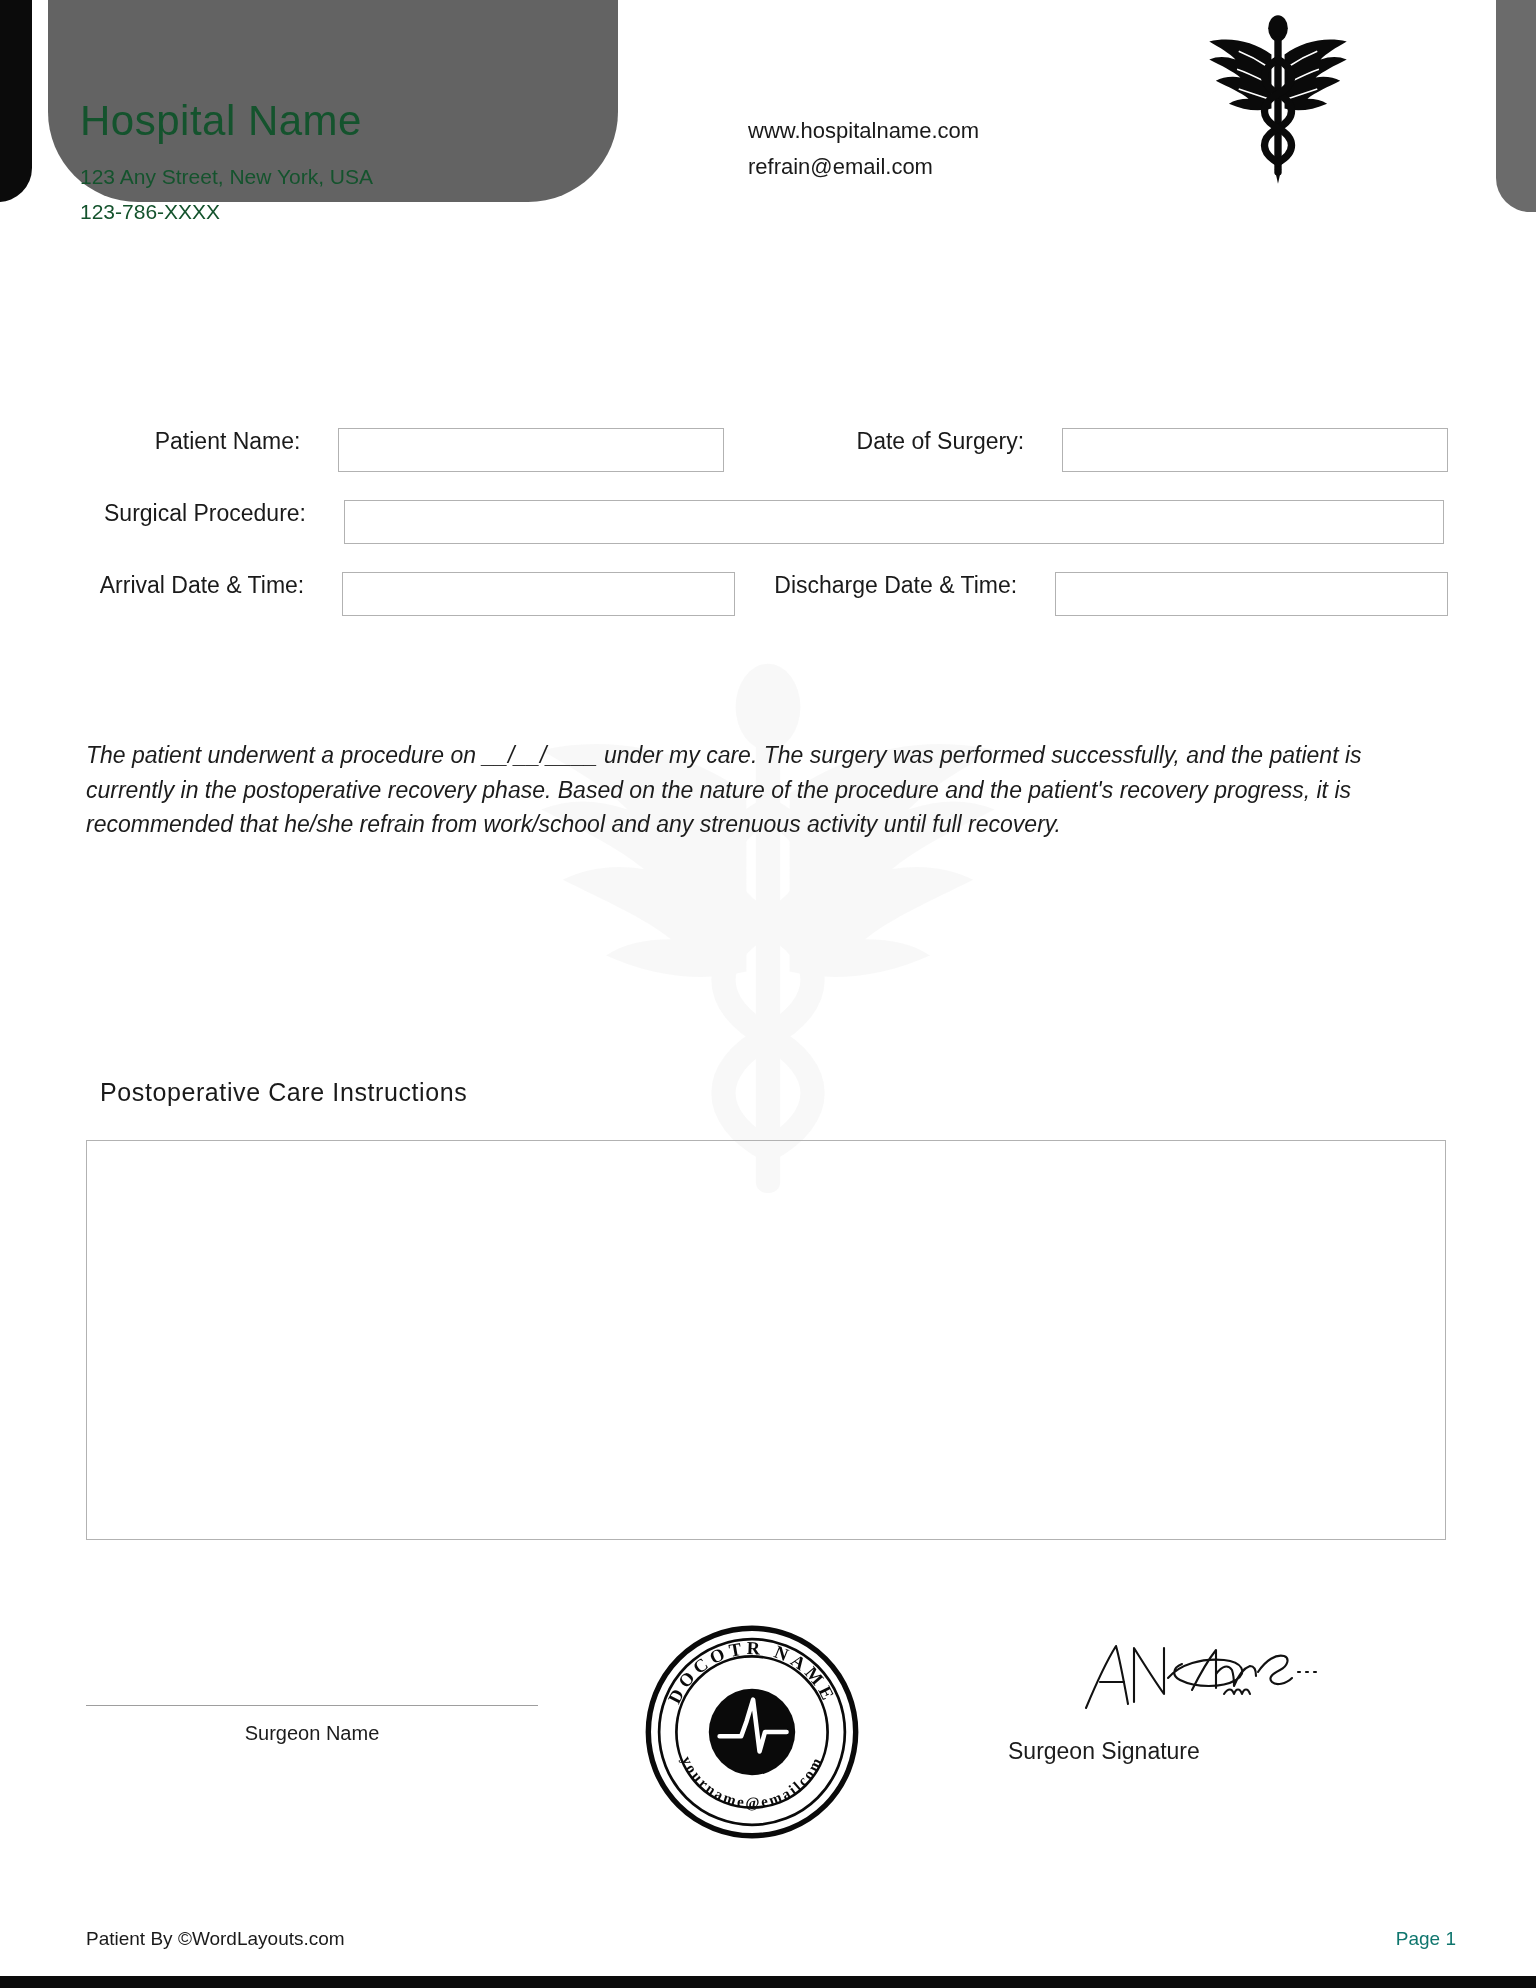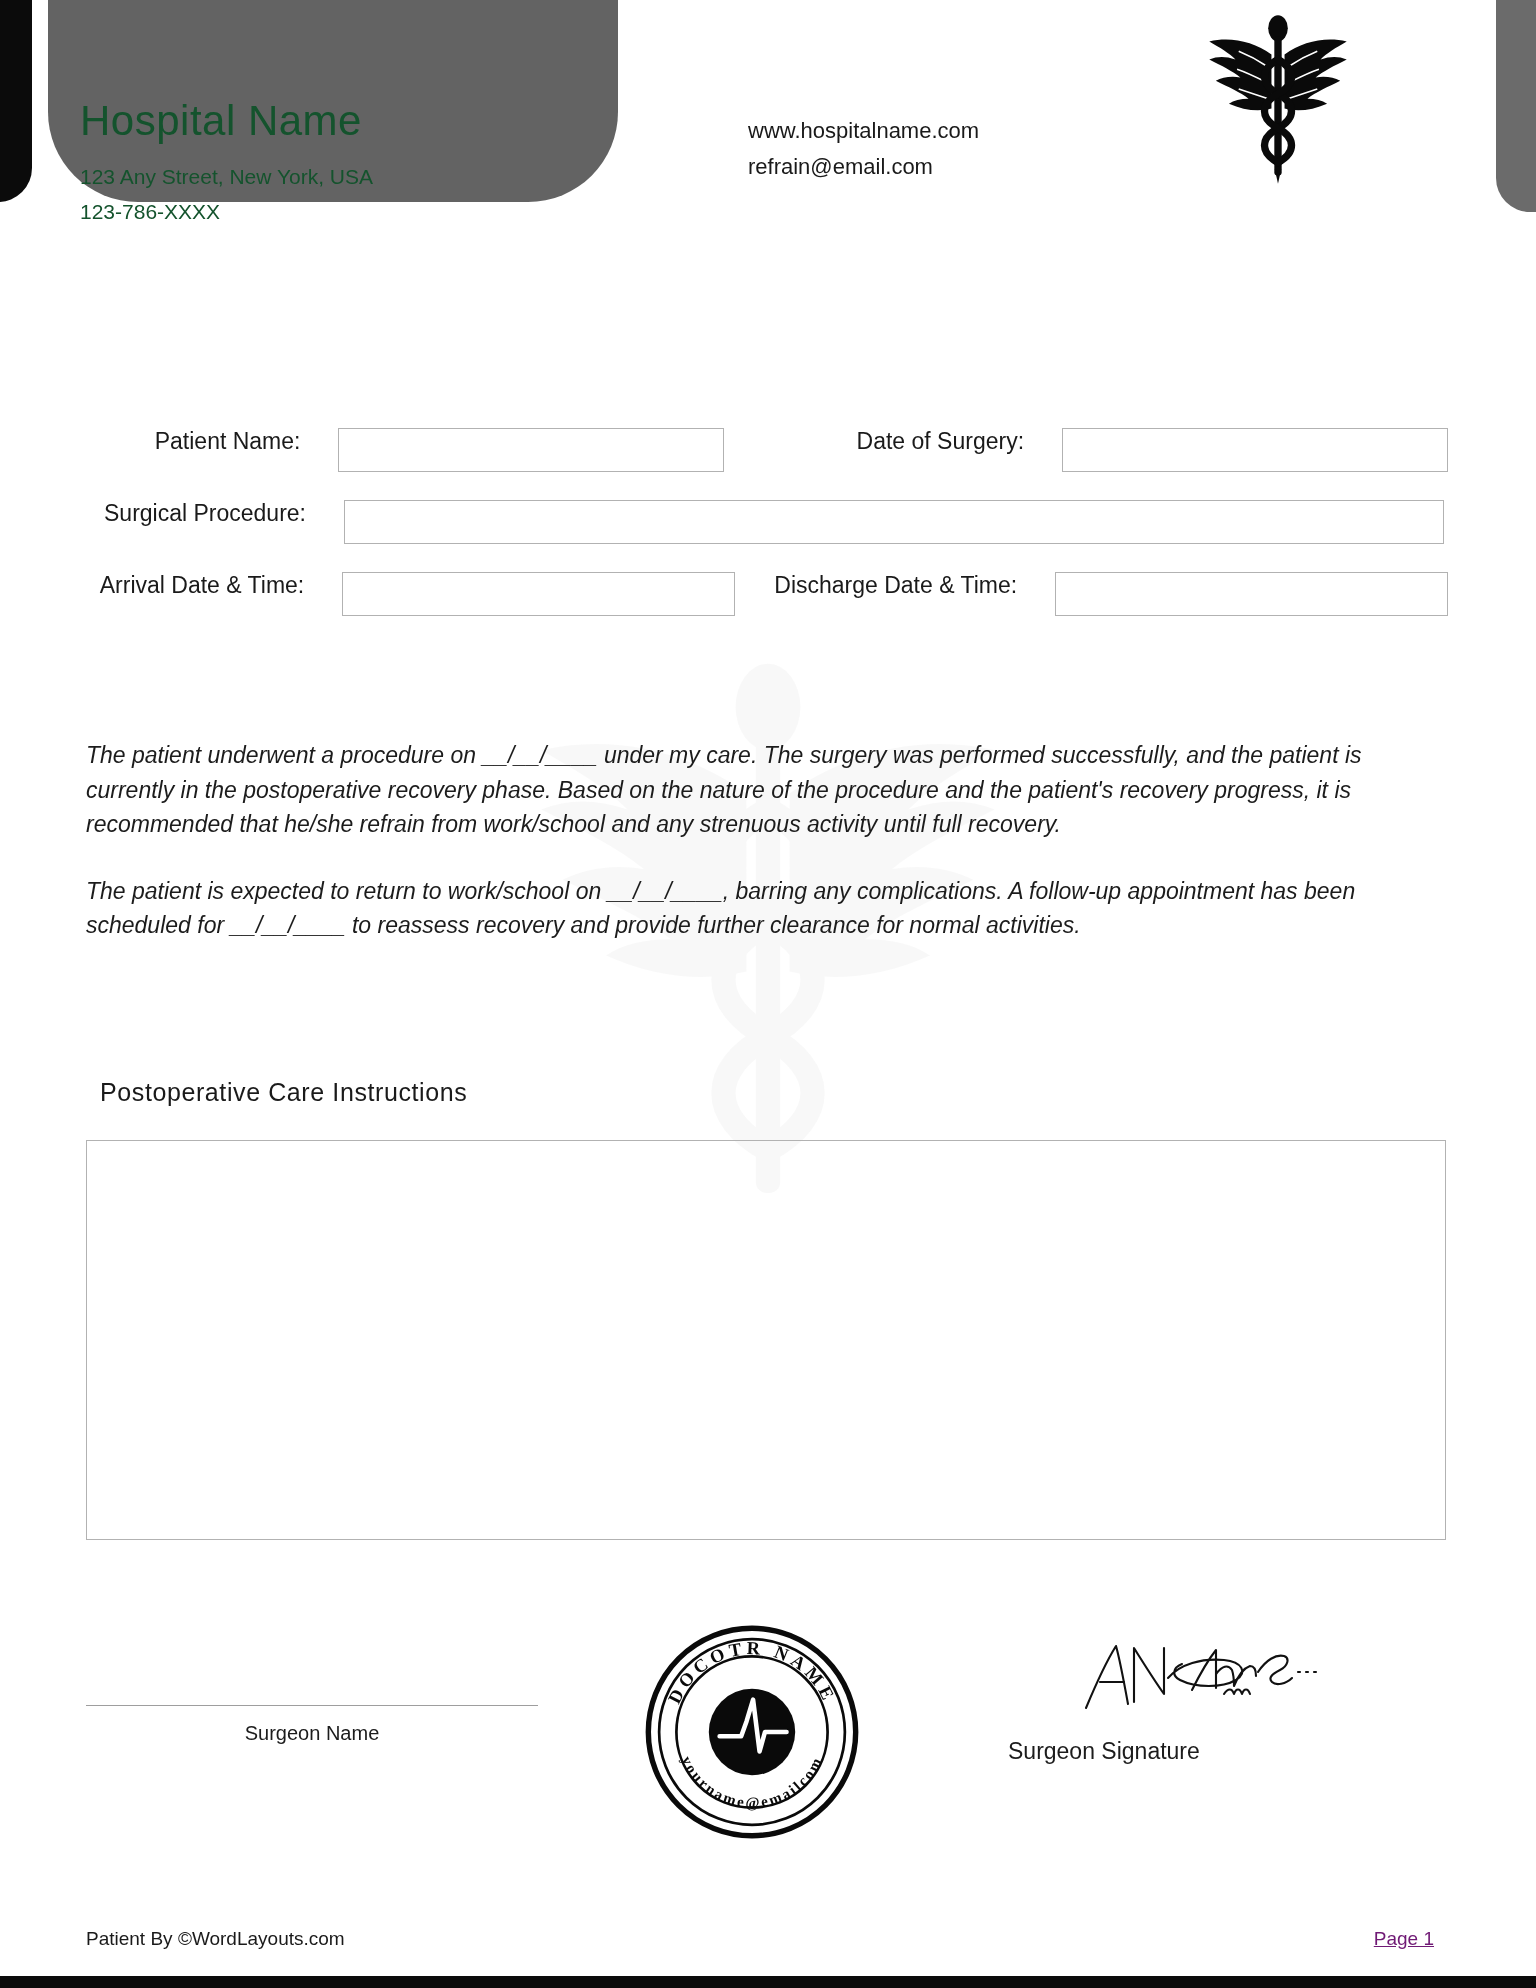--- a/index.html
+++ b/index.html
@@ -235,25 +235,24 @@
   
   .footer-left {
     position: absolute;
     left: 86px;
     top: 1928px;
     font-size: 19px;
     color: #1a1a1a;
   }
   .footer-right {
     position: absolute;
-    right: 102px;
+    right: 80px;
     top: 1928px;
     font-size: 19px;
-    color: #701a75;
-    text-decoration: underline;
+    color: #0f766e;
   }
   .footer-bar {
     position: absolute;
     left: 0;
     right: 0;
     bottom: 0;
     height: 12px;
     background: #0b0b0b;
   }
 </style>
@@ -341,21 +340,20 @@
       <div class="form-label lbl-arrival">Arrival Date &amp; Time:</div>
       <div class="field-box box-arrival"></div>
       <div class="form-label lbl-discharge">Discharge Date &amp; Time:</div>
       <div class="field-box box-discharge"></div>
     </div>
 
   </div>
 
   <div class="body-text">
     <p class="para">The patient underwent a procedure on __/__/____ under my care. The surgery was performed successfully, and the patient is currently in the postoperative recovery phase. Based on the nature of the procedure and the patient's recovery progress, it is recommended that he/she refrain from work/school and any strenuous activity until full recovery.</p>
-    <p class="para">The patient is expected to return to work/school on __/__/____, barring any complications. A follow-up appointment has been scheduled for __/__/____ to reassess recovery and provide further clearance for normal activities.</p>
   </div>
 
   <div class="instr-heading">Postoperative Care Instructions</div>
   <div class="instr-box"></div>
 
   <div class="sig-name-line"></div>
   <div class="sig-name-label">Surgeon Name</div>
 
   <div class="stamp-wrap">
     <svg viewBox="0 0 200 200" width="216" height="216" aria-hidden="true">

